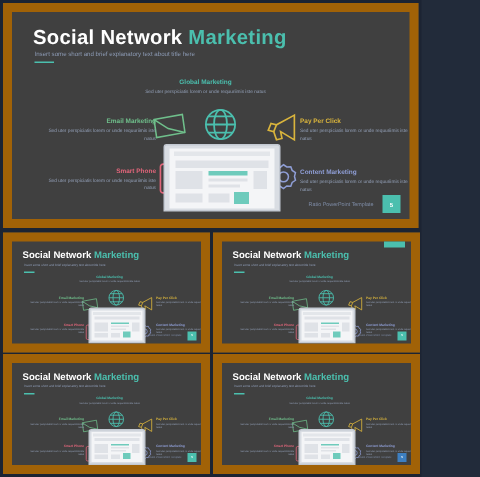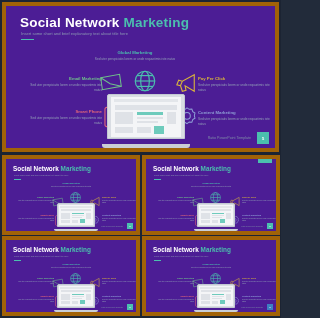--- a/index.html
+++ b/index.html
@@ -1,21 +1,21 @@
 <!DOCTYPE html>
 <html><head>
 <meta charset="utf-8">
 <style>
   html,body{margin:0;padding:0;background:#222b3a;}
   body{width:281px;height:318px;overflow:hidden;
        font-family:"Liberation Sans",sans-serif;}
   .app{position:relative;width:281px;height:318px;background:#1c2433;}
 
   
-  .slide{position:absolute;background:#4c1d95;border:4px solid #a16207;
+  .slide{position:absolute;background:#404040;border:6px solid #a16207;
          box-sizing:border-box;overflow:hidden;}
   .hero{left:2px;top:2px;width:277px;height:150px;}
   .th{width:138px;height:80px;}
   .th1{left:2px;top:155px;}
   .th2{left:142px;top:155px;}
   .th3{left:2px;top:236px;}
   .th4{left:142px;top:236px;}
 
   
   .title{position:absolute;white-space:nowrap;font-weight:bold;color:#ffffff;}

